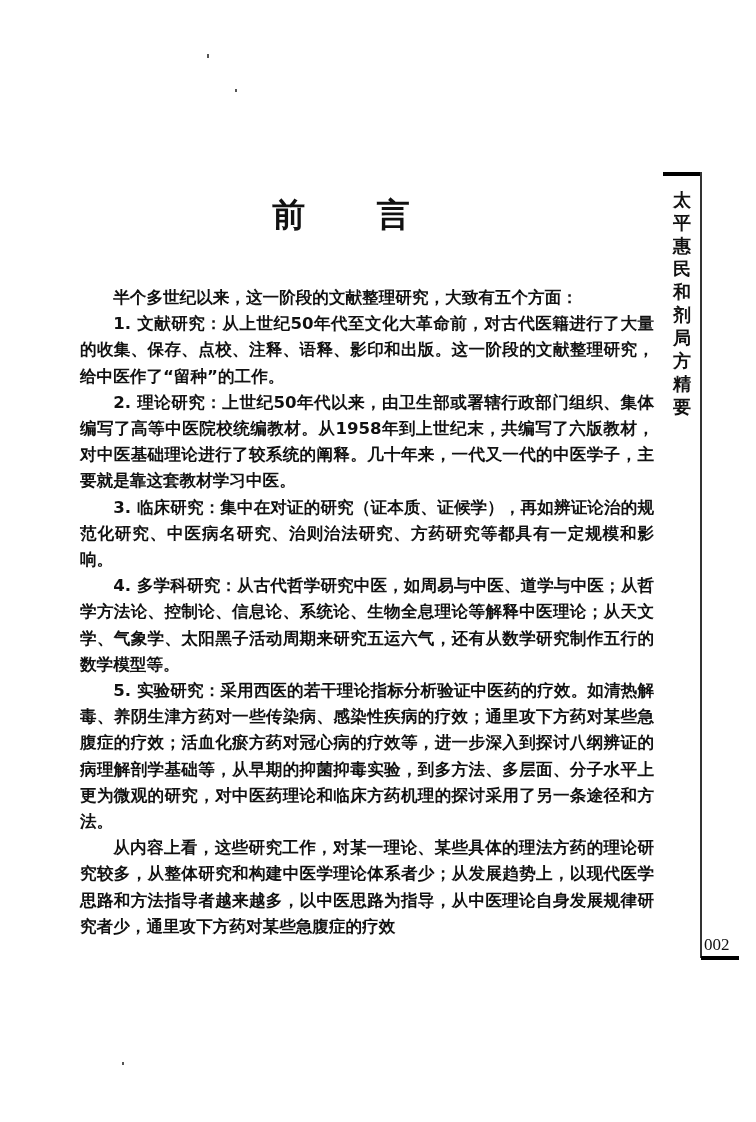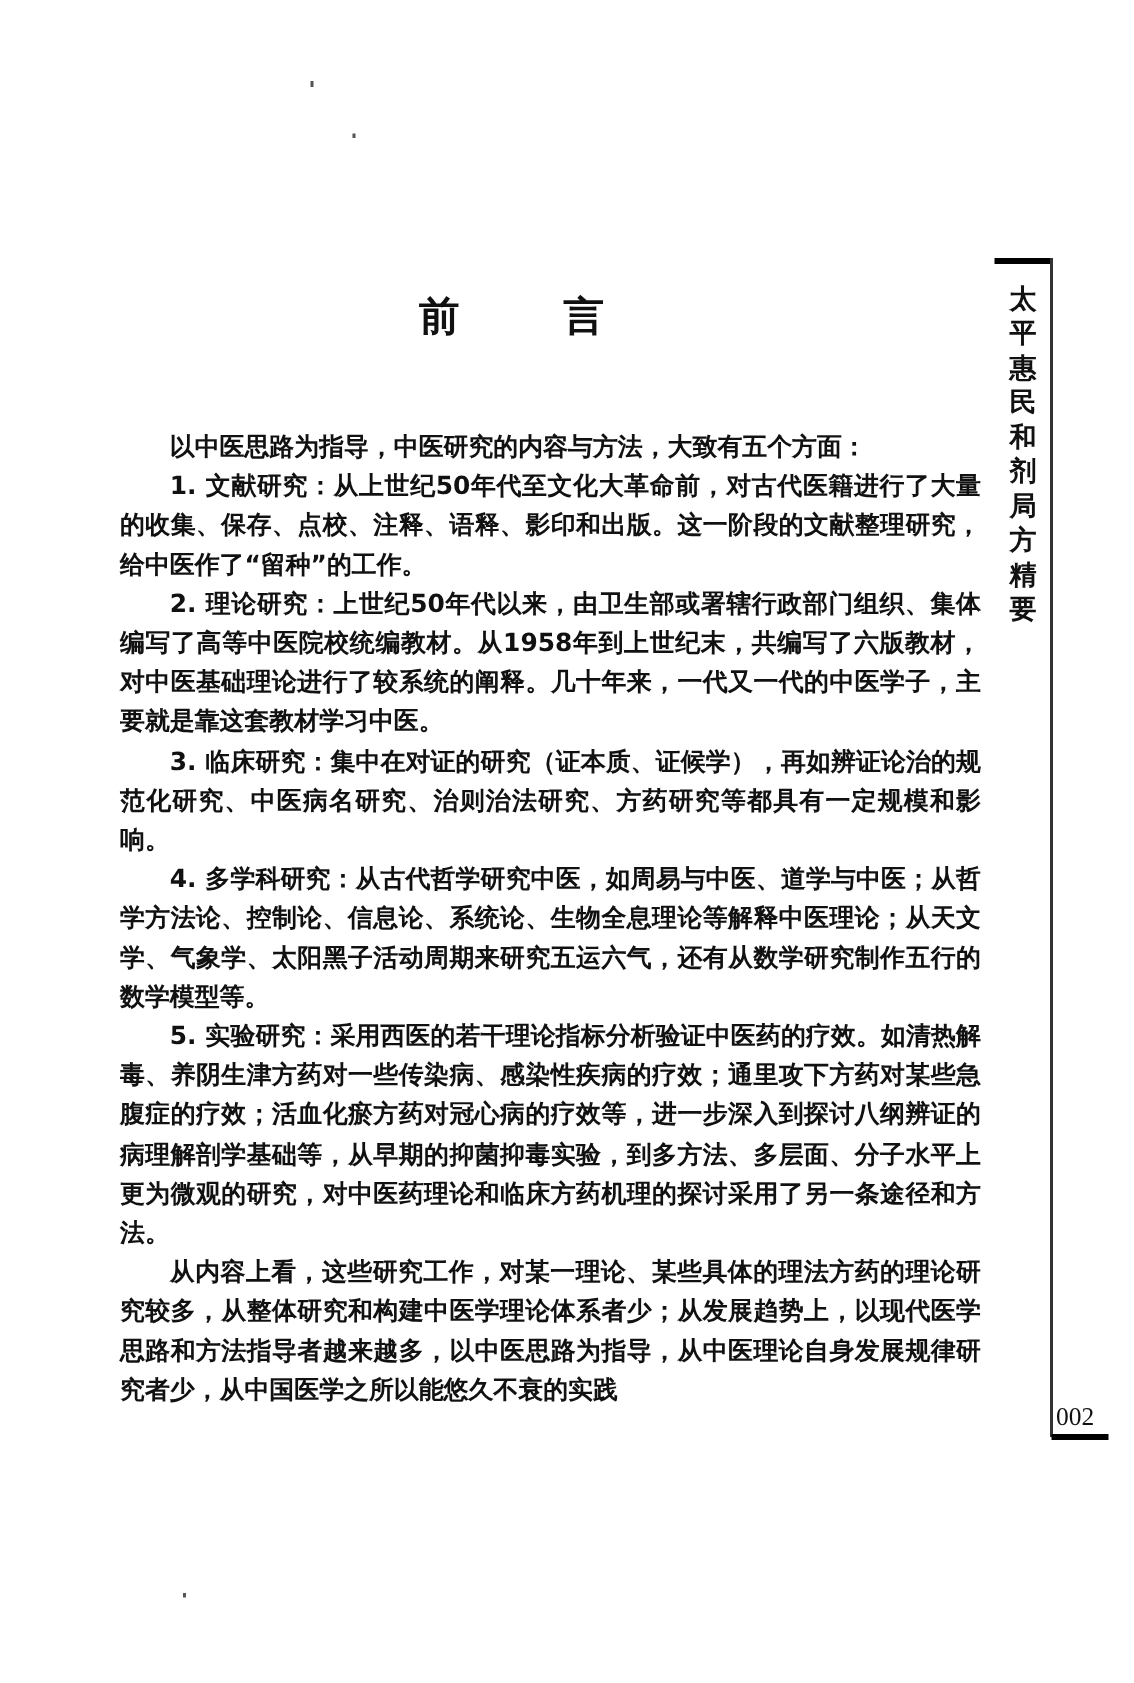--- a/index.html
+++ b/index.html
@@ -3,21 +3,21 @@
 <meta charset="utf-8">
 <style>
   html, body { margin: 0; padding: 0; background: #ffffff; }
   body {
     width: 756px; height: 1122px; position: relative; overflow: hidden;
     font-family: "DejaVu Serif", "Liberation Serif", serif; color: #111;
   }
   .speck { position: absolute; background: #555; }
   .title {
     position: absolute; left: 0; width: 712px; top: 193px;
-    text-align: center; font-size: 27px; font-weight: bold; letter-spacing: 30px;
+    text-align: center; font-size: 33px; font-weight: bold; letter-spacing: 30px;
     font-family: "DejaVu Sans", sans-serif;
   }
   .body-text {
     position: absolute; left: 80px; top: 285px; width: 574px;
     font-size: 16.6px; line-height: 26.2px; text-align: justify;
     font-family: "DejaVu Sans", sans-serif; font-weight: bold;
   }
   .body-text p { margin: 0; text-indent: 2em; }
   .side-top { position: absolute; left: 663px; top: 172px; width: 39px; height: 4px; background: #000; }
   .side-rule { position: absolute; left: 700px; top: 172px; width: 1.5px; height: 786px; background: #333; }
@@ -36,27 +36,27 @@
 </head>
 <body>
 
 <div class="speck" style="left:207px;top:54px;width:2px;height:4px;"></div>
 <div class="speck" style="left:235px;top:89px;width:2px;height:3px;"></div>
 <div class="speck" style="left:122px;top:1062px;width:2px;height:3px;"></div>
 
 <div class="title">前 言</div>
 
 <div class="body-text">
-  <p>以中医思路为指导，中医研究的内容与方法，大致有五个方面：</p>
+  <p>半个多世纪以来，这一阶段的文献整理研究，大致有五个方面：</p>
   <p>1. 文献研究：从上世纪50年代至文化大革命前，对古代医籍进行了大量的收集、保存、点校、注释、语释、影印和出版。这一阶段的文献整理研究，给中医作了“留种”的工作。</p>
   <p>2. 理论研究：上世纪50年代以来，由卫生部或署辖行政部门组织、集体编写了高等中医院校统编教材。从1958年到上世纪末，共编写了六版教材，对中医基础理论进行了较系统的阐释。几十年来，一代又一代的中医学子，主要就是靠这套教材学习中医。</p>
   <p>3. 临床研究：集中在对证的研究（证本质、证候学），再如辨证论治的规范化研究、中医病名研究、治则治法研究、方药研究等都具有一定规模和影响。</p>
   <p>4. 多学科研究：从古代哲学研究中医，如周易与中医、道学与中医；从哲学方法论、控制论、信息论、系统论、生物全息理论等解释中医理论；从天文学、气象学、太阳黑子活动周期来研究五运六气，还有从数学研究制作五行的数学模型等。</p>
   <p>5. 实验研究：采用西医的若干理论指标分析验证中医药的疗效。如清热解毒、养阴生津方药对一些传染病、感染性疾病的疗效；通里攻下方药对某些急腹症的疗效；活血化瘀方药对冠心病的疗效等，进一步深入到探讨八纲辨证的病理解剖学基础等，从早期的抑菌抑毒实验，到多方法、多层面、分子水平上更为微观的研究，对中医药理论和临床方药机理的探讨采用了另一条途径和方法。</p>
-  <p>从内容上看，这些研究工作，对某一理论、某些具体的理法方药的理论研究较多，从整体研究和构建中医学理论体系者少；从发展趋势上，以现代医学思路和方法指导者越来越多，以中医思路为指导，从中医理论自身发展规律研究者少，从中国医学之所以能悠久不衰的实践</p>
+  <p>从内容上看，这些研究工作，对某一理论、某些具体的理法方药的理论研究较多，从整体研究和构建中医学理论体系者少；从发展趋势上，以现代医学思路和方法指导者越来越多，以中医思路为指导，从中医理论自身发展规律研究者少，通里攻下方药对某些急腹症的疗效</p>
 </div>
 
 <div class="side-top"></div>
 <div class="side-rule"></div>
 <div class="side-bottom"></div>
 
 <div class="side-title">
   <span>太</span>
   <span>平</span>
   <span>惠</span>

